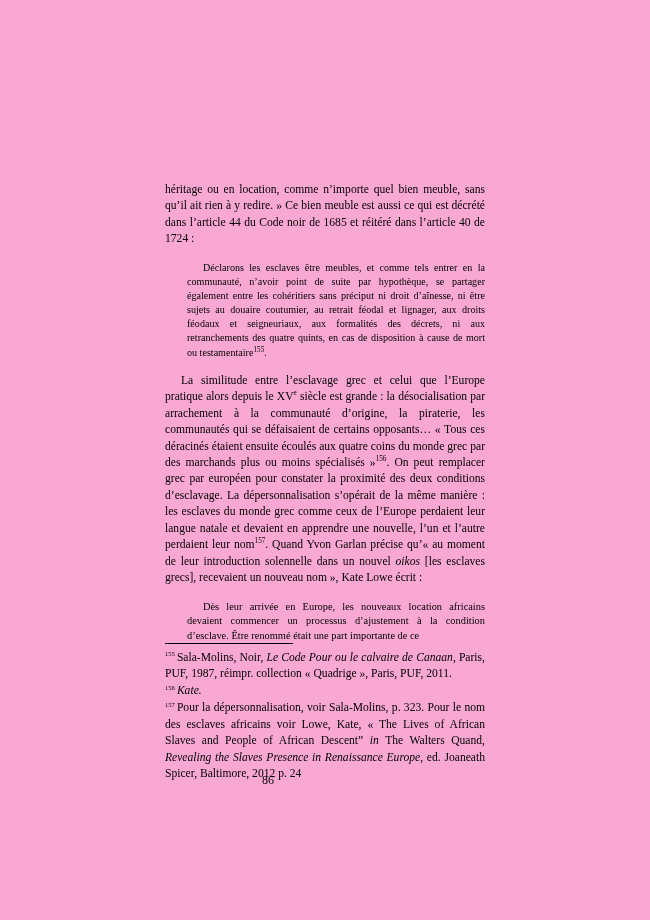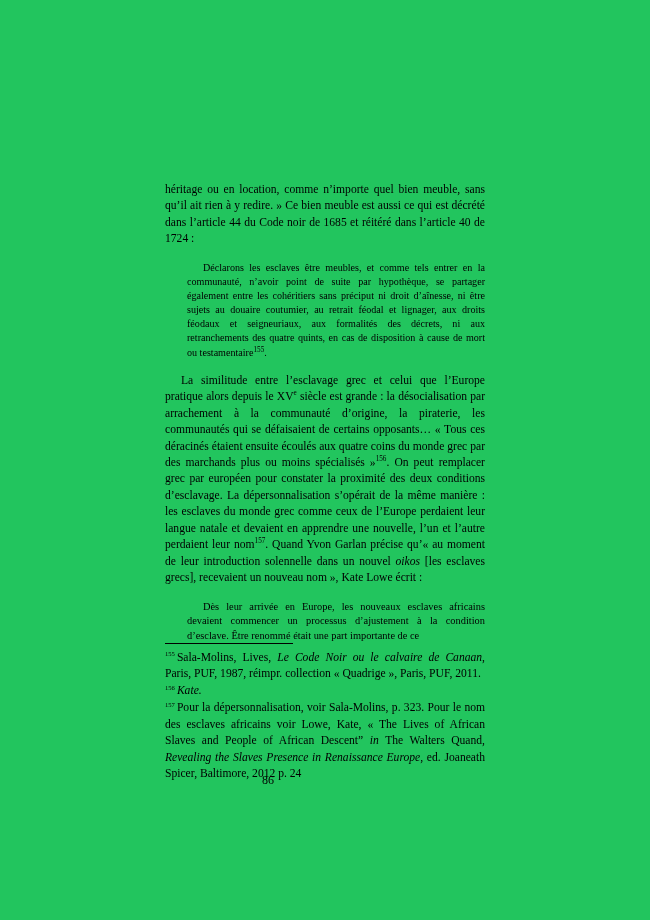--- a/index.html
+++ b/index.html
@@ -13,21 +13,21 @@
     font-family: "Liberation Serif", serif;
     color: #000000;
     position: relative;
     overflow: hidden;
   }
   .page {
     position: absolute;
     left: 0; top: 0;
     width: 650px;
     height: 920px;
-    background: #22c55e;
+    background: #f9a8d4;
   }
   .content {
     position: absolute;
     left: 165px;
     top: 182px;
     width: 320px;
   }
   p {
     margin: 0;
     text-align: justify;
@@ -113,28 +113,28 @@
       <span>héritage ou en location, comme n’importe quel bien meuble, sans qu’il ait rien à y redire. » Ce bien meuble est aussi ce qui est décrété dans l’article 44 du Code noir de 1685 et réitéré dans l’article 40 de 1724 :</span>
     </p>
 
     <div class="quote-block">
       <p class="quote"><span>Déclarons les esclaves être meubles, et comme tels entrer en la communauté, n’avoir point de suite par hypothèque, se partager également entre les cohéritiers sans préciput ni droit d’aînesse, ni être sujets au douaire coutumier, au retrait féodal et lignager, aux droits féodaux et seigneuriaux, aux formalités des décrets, ni aux retranchements des quatre quints, en cas de disposition à cause de mort ou testamentaire</span><sup>155</sup><span>.</span></p>
     </div>
 
     <p class="body-para"><span>La similitude entre l’esclavage grec et celui que l’Europe pratique alors depuis le XV</span><sup>e</sup><span> siècle est grande : la désocialisation par arrachement à la communauté d’origine, la piraterie, les communautés qui se défaisaient de certains opposants… « Tous ces déracinés étaient ensuite écoulés aux quatre coins du monde grec par des marchands plus ou moins spécialisés »</span><sup>156</sup><span>. On peut remplacer grec par européen pour constater la proximité des deux conditions d’esclavage. La dépersonnalisation s’opérait de la même manière : les esclaves du monde grec comme ceux de l’Europe perdaient leur langue natale et devaient en apprendre une nouvelle, l’un et l’autre perdaient leur nom</span><sup>157</sup><span>. Quand Yvon Garlan précise qu’« au moment de leur introduction solennelle dans un nouvel </span><i>oikos</i><span> [les esclaves grecs], recevaient un nouveau nom », Kate Lowe écrit :</span></p>
 
     <div class="quote-block">
-      <p class="quote2">Dès leur arrivée en Europe, les nouveaux esclaves africains devaient commencer un processus d’ajustement à la condition d’esclave. Être renommé était une part importante de ce</p>
+      <p class="quote2">Dès leur arrivée en Europe, les nouveaux location africains devaient commencer un processus d’ajustement à la condition d’esclave. Être renommé était une part importante de ce</p>
     </div>
 
   </div>
 
   <div class="footnote-rule"></div>
 
   <div class="footnotes">
-    <p class="fn"><span class="fn-num">155</span><span>Sala-Molins, Lives, </span><i>Le Code Noir ou le calvaire de Canaan</i><span>, Paris, PUF, 1987, réimpr. collection « Quadrige », Paris, PUF, 2011.</span></p>
+    <p class="fn"><span class="fn-num">155</span><span>Sala-Molins, Noir, </span><i>Le Code Pour ou le calvaire de Canaan</i><span>, Paris, PUF, 1987, réimpr. collection « Quadrige », Paris, PUF, 2011.</span></p>
     <p class="fn"><span class="fn-num">156</span><span></span><i>Kate.</i><span></span></p>
     <p class="fn"><span class="fn-num">157</span><span>Pour la dépersonnalisation, voir Sala-Molins, p. 323. Pour le nom des esclaves africains voir Lowe, Kate, « The Lives of African Slaves and People of African Descent” </span><i>in</i><span> The Walters Quand, </span><i>Revealing the Slaves Presence in Renaissance Europe</i><span>, ed. Joaneath Spicer, Baltimore, 2012 p. 24</span></p>
   </div>
 
   <div class="pagenum">86</div>
 
 </div>
 
 </body></html>

